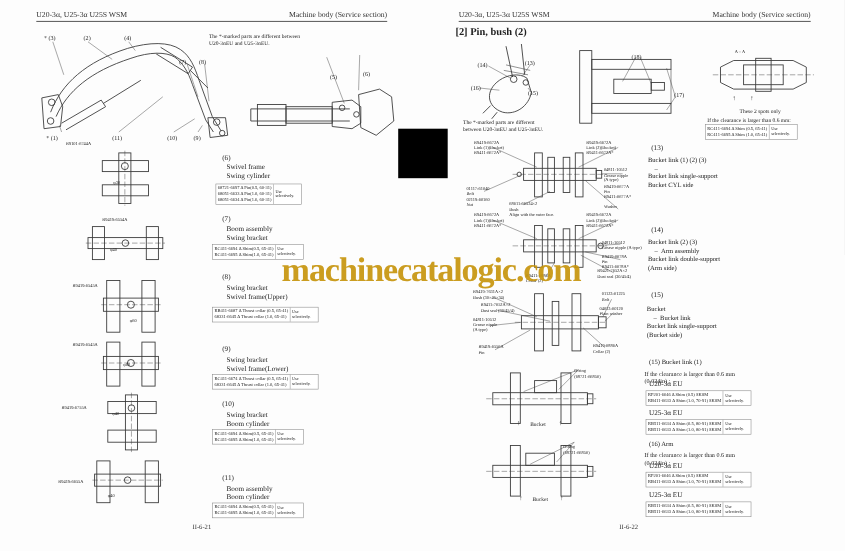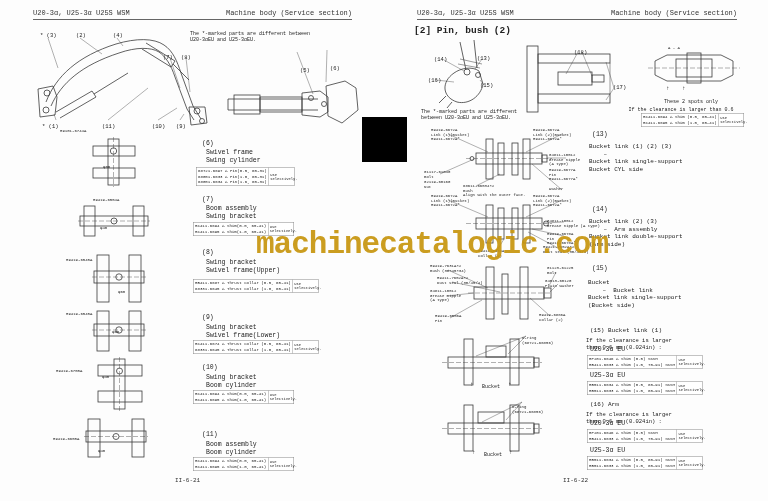--- a/index.html
+++ b/index.html
@@ -1,17 +1,17 @@
 <!DOCTYPE html>
 <html><head>
 <meta charset="utf-8">
 <style>
   html,body{margin:0;padding:0;background:#e8e8e8;}
   .stage{position:relative;width:768px;height:501px;background:#fdfdfd;overflow:hidden;
-         font-family:Liberation Mono, monospace;color:#222;}
+         font-family:Liberation Serif, serif;color:#222;}
   .abs{position:absolute;}
   svg.abs{overflow:visible;}
   .lineart{stroke:#3a3a3a;fill:none;stroke-width:0.8px;}
   .thin{stroke-width:0.4px;}
   .hdr{font-size:7px;color:#333;white-space:nowrap;}
   .hdr-right{text-align:right;}
   .rule{height:1px;background:#666;}
   .foot{font-size:6px;color:#333;}
   .callout{font-size:11px;transform:scale(.5);transform-origin:0 0;white-space:nowrap;color:#222;}
   .t10{font-size:10px;line-height:1.3;transform:scale(.5);transform-origin:0 0;white-space:pre-line;}

